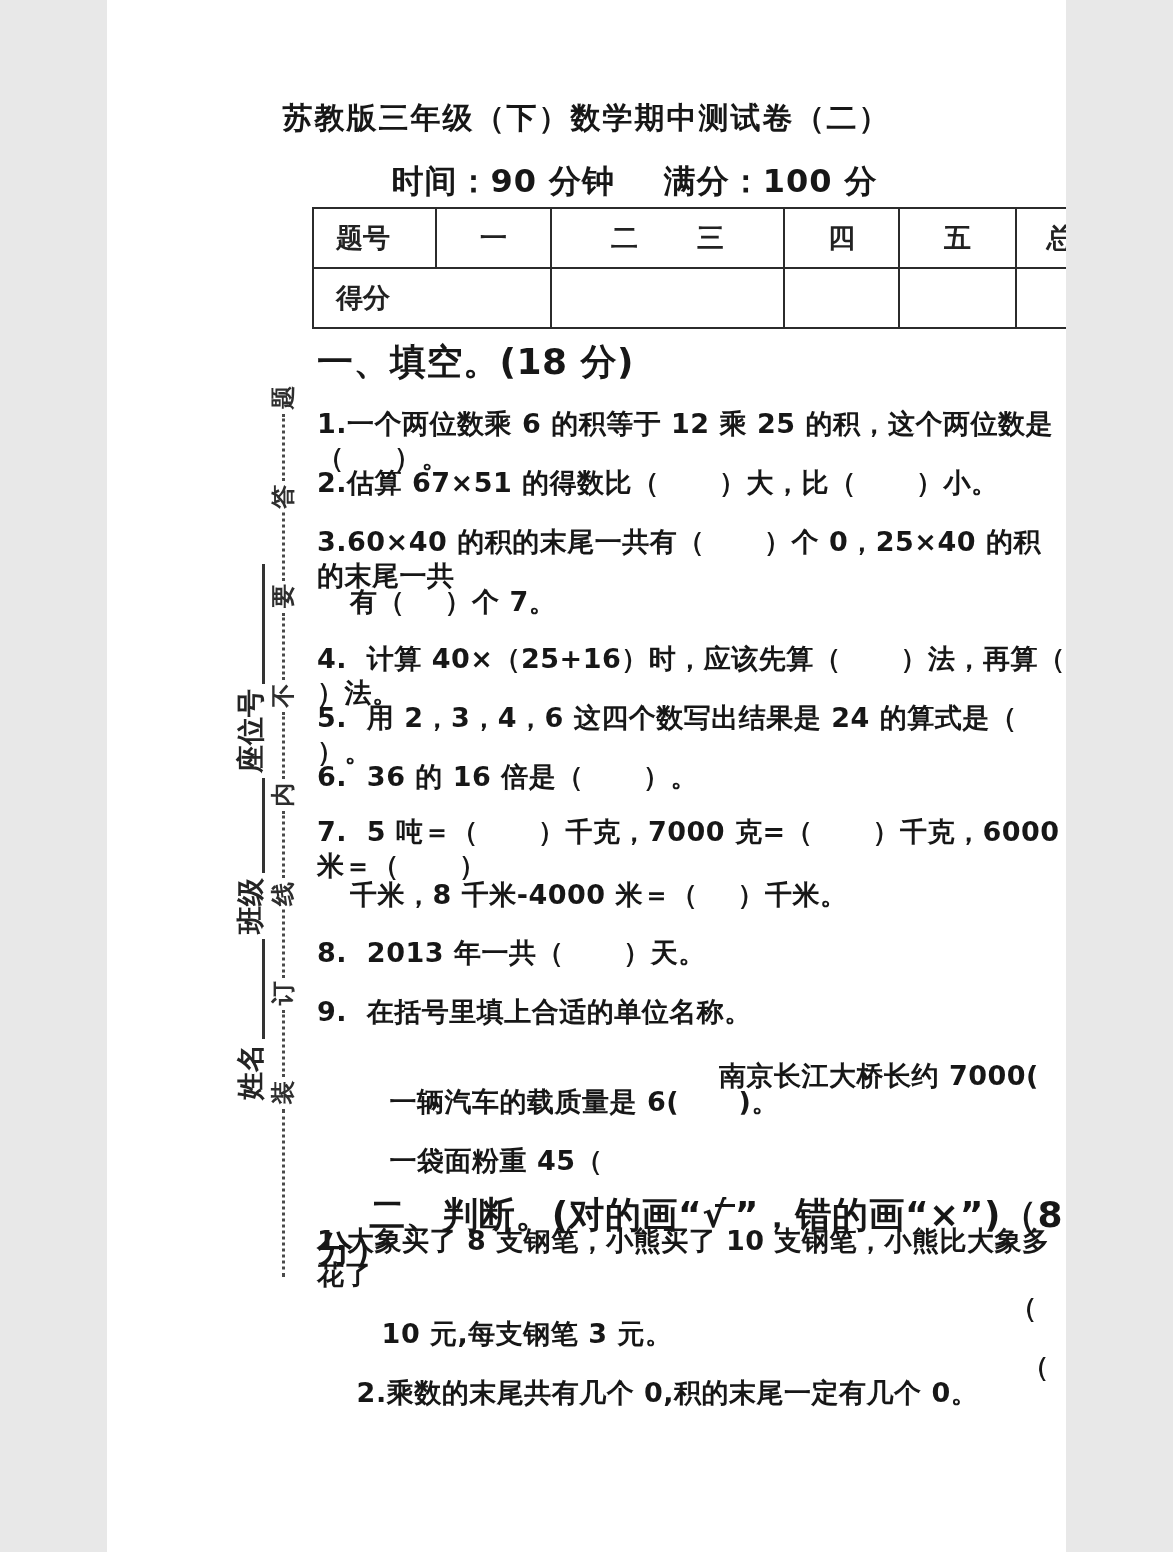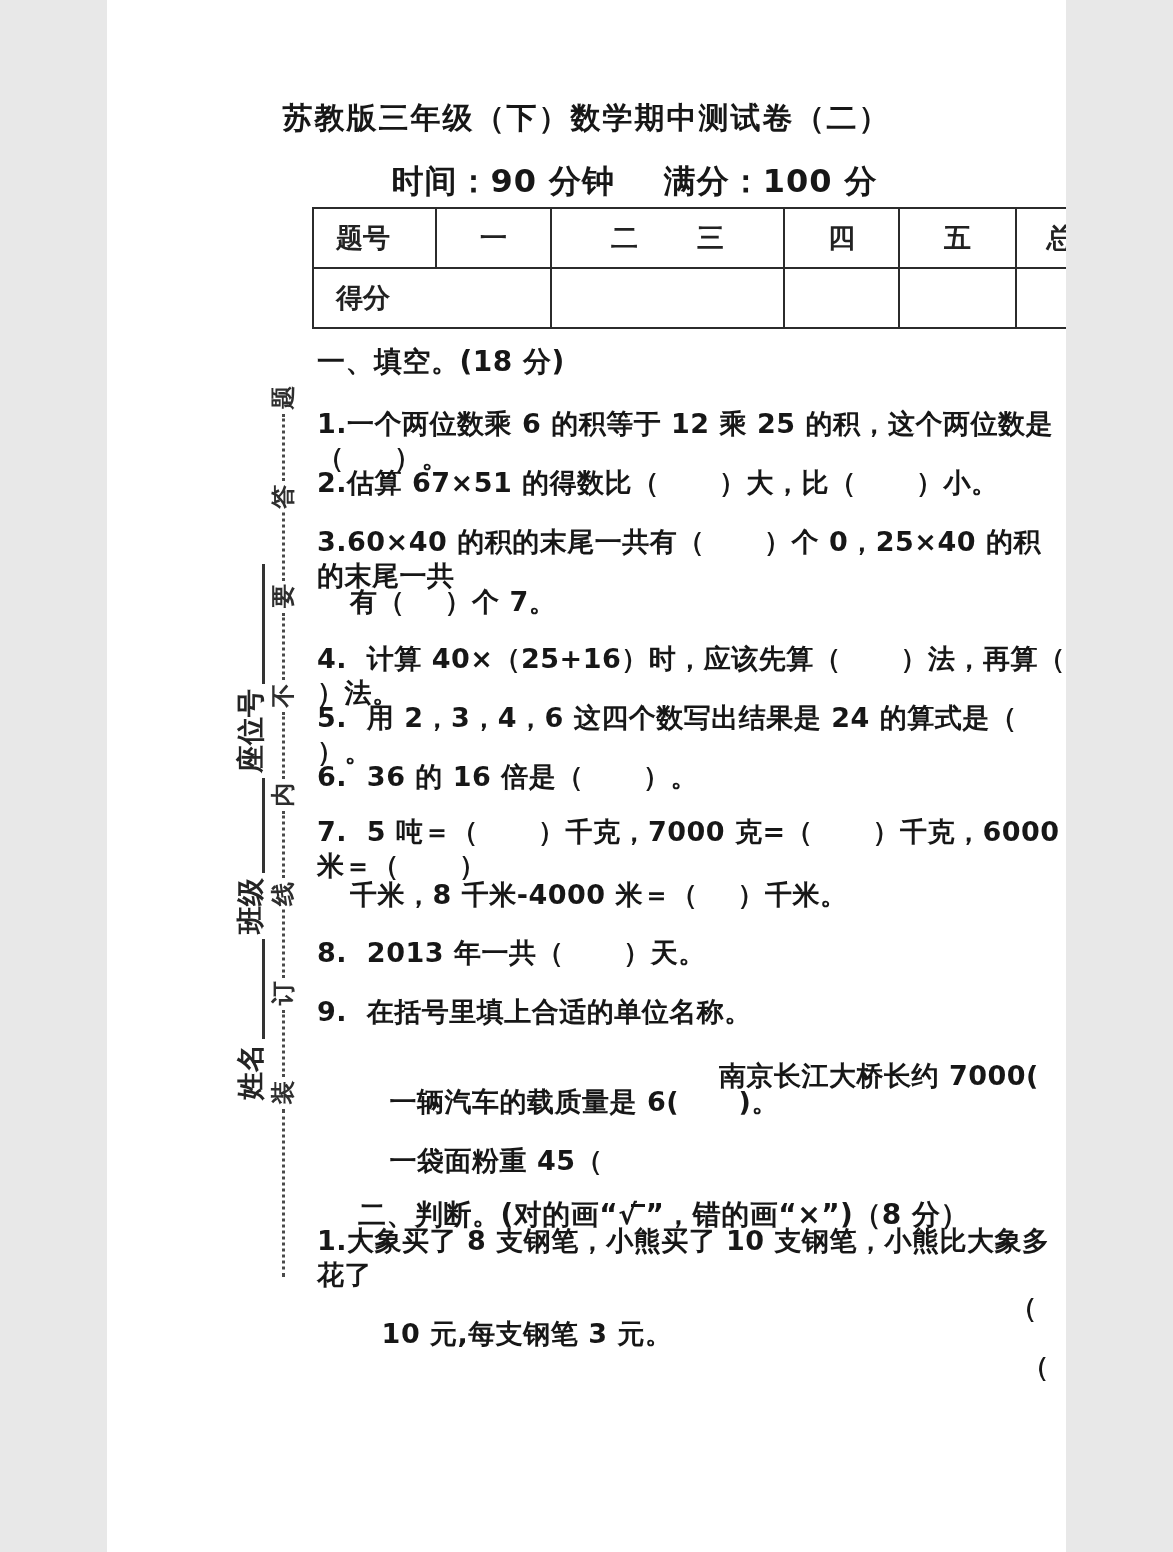--- a/index.html
+++ b/index.html
@@ -61,21 +61,21 @@
     font-size:28px;font-weight:600;color:#242424;
   }
   .mlabel{line-height:1.05;flex:0 0 auto;}
   .mline{flex:0 0 auto;height:5px;border-bottom:3px solid #333;}
   
   .line{
     position:absolute;left:210px;
     font-size:27px;font-weight:600;letter-spacing:0.5px;
     line-height:34px;white-space:pre-wrap;
   }
-  .line.heading{font-size:28px;font-weight:700;}
+  .line.heading{font-size:36px;font-weight:700;}
   .line.indent{left:243px;}
   .abs{position:absolute;top:8px;white-space:pre-wrap;}
   .sqrt-sign{position:relative;display:inline-block;padding-right:8px;}
   .sqrt-sign::after{
     content:"";position:absolute;top:6px;left:13px;right:0;
     border-top:3px solid #171717;
   }
 </style>
 </head>
 <body>
@@ -172,16 +172,17 @@
 
   <div class="line heading" style="top:1164px">
     <span>二、判断。(对的画“</span><span class="sqrt-sign">√</span><span>”，错的画“×”)（8 分）</span>
   </div>
   <div class="line" style="top:1224px">1.大象买了 8 支钢笔，小熊买了 10 支钢笔，小熊比大象多花了</div>
   <div class="line" style="top:1283px;left:235px;width:800px">
     <span>10 元,每支钢笔 3 元。</span>
     <span class="abs" style="left:668px">（    ）</span>
   </div>
   <div class="line" style="top:1342px;width:830px">
+    <span>2.乘数的末尾共有几个 0,积的末尾一定有几个 0。</span>
     <span class="abs" style="left:705px">（    ）</span>
   </div>
 
 </div>
 
 </body></html>

